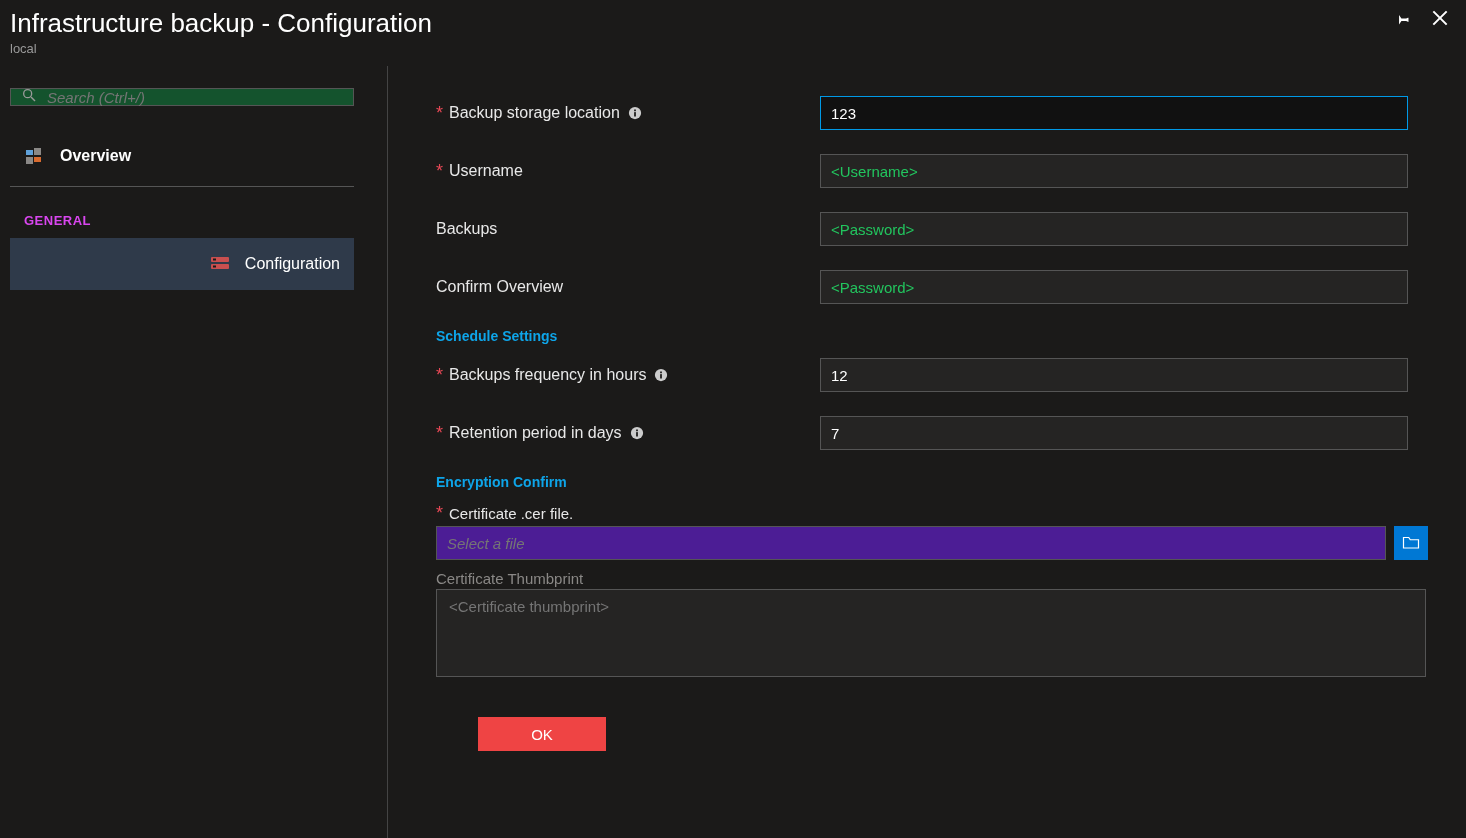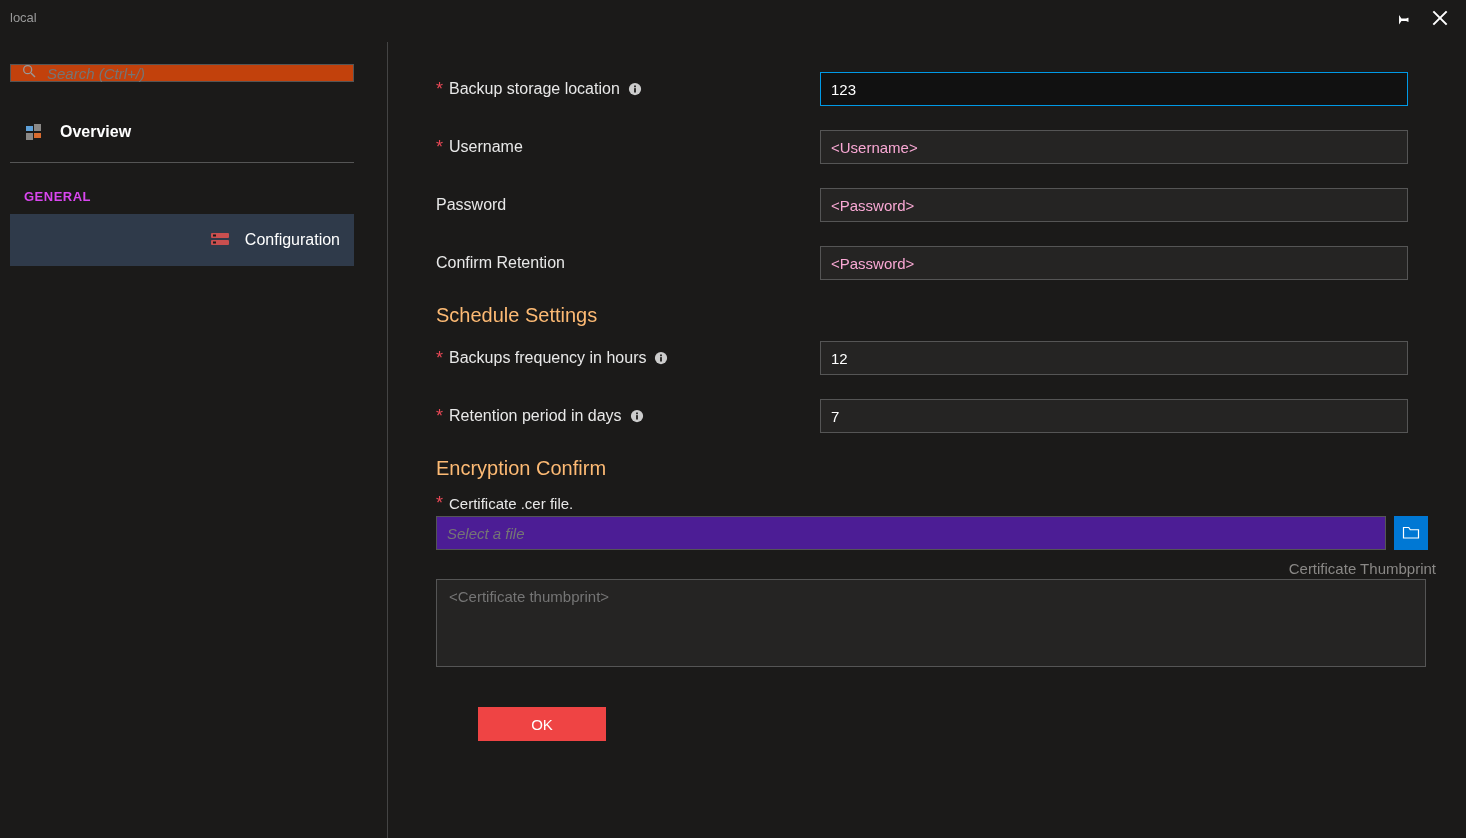--- a/index.html
+++ b/index.html
@@ -21,21 +21,21 @@
   .header-actions { display: flex; gap: 18px; align-items: center; padding-right: 6px; }
   .header-actions svg { width: 20px; height: 20px; fill: #fff; cursor: pointer; }
 
   
   .body { display: flex; flex: 1; border-top: 0; }
   .sidebar { width: 378px; flex: 0 0 378px; padding-top: 18px; border-right: 1px solid #444; }
   .content { flex: 1; padding: 30px 20px 20px 48px; overflow: auto; }
 
   
   .search-wrap { margin: 4px 12px 24px 0; }
-  .search { display: flex; align-items: center; width: 344px; height: 16px; border: 1px solid #555; background: #c2410c; padding: 8px 10px; }
+  .search { display: flex; align-items: center; width: 344px; height: 16px; border: 1px solid #555; background: #14532d; padding: 8px 10px; }
   .search svg { width: 16px; height: 16px; fill: #999; }
   .search input { flex: 1; background: transparent; border: none; outline: none; color: #ccc; font-style: italic; font-size: 15px; padding-left: 10px; }
 
   
   .nav-item { display: flex; align-items: center; height: 52px; padding: 0 14px; width: 344px; cursor: pointer; font-size: 16px; }
   .nav-item .icon { width: 22px; display: flex; justify-content: center; margin-right: 14px; }
   .nav-item .label { font-weight: 600; }
   .nav-sep { width: 344px; height: 1px; background: #555; margin: 4px 0 18px 0; }
   .nav-section { font-size: 13px; font-weight: 700; letter-spacing: 0.5px; color: #d946ef; padding: 8px 14px 10px 14px; }
   .nav-item.selected { background: #2f3a4a; justify-content: flex-end; }
@@ -47,45 +47,46 @@
   .row .lbl { width: 384px; display: flex; align-items: center; font-size: 16px; color: #e8e8e8; }
   .req { color: #e74856; margin-right: 6px; font-size: 18px; line-height: 1; }
   .info { display: inline-flex; margin-left: 8px; }
   .info svg { width: 14px; height: 14px; fill: #ccc; }
   .row .ctl { flex: 1; max-width: 588px; }
   .ctl input[type=text] {
     width: 100%; height: 34px; background: #252423; border: 1px solid #555;
     color: #fff; font-size: 15px; padding: 0 10px; outline: none;
   }
   .ctl input.focused { border-color: #0099e6; background: #111; }
-  .ctl input.ph { color: #f9a8d4; }
-
-  .section-h { font-size: 20px; font-weight: 400; margin: 12px 0 14px 0; color: #fdba74; }
+  .ctl input.ph { color: #22c55e; }
+
+  .section-h { font-size: 14px; font-weight: 700; margin: 12px 0 14px 0; color: #0ea5e9; }
 
   
   .cert-row { display: flex; align-items: center; margin-top: 4px; }
   .cert-input { flex: 1; height: 34px; background: #4c1d95; border: 1px solid #555; color: #999; font-style: italic; font-size: 15px; padding: 0 10px; outline: none; }
   .cert-btn { width: 34px; height: 34px; margin-left: 8px; background: #0078d4; border: none; display: flex; align-items: center; justify-content: center; cursor: pointer; }
   .cert-btn svg { width: 18px; height: 16px; fill: none; stroke: #fff; stroke-width: 1.6; }
 
-  .sub-lbl { font-size: 15px; color: #8a8886; margin-top: 10px; text-align: right; }
+  .sub-lbl { font-size: 15px; color: #8a8886; margin-top: 10px; }
   .thumb-box { width: 990px; max-width: calc(100% - 4px); height: 88px; background: #252423; border: 1px solid #555; color: #b4b4b4; font-size: 15px; padding: 8px 12px; margin-top: 2px; resize: none; outline: none; font-family: inherit; }
 
   .ok-btn { width: 128px; height: 34px; background: #ef4444; border: none; color: #fff; font-size: 15px; cursor: pointer; margin: 36px 0 0 42px; }
 
   
   .cert-label { display: flex; align-items: center; font-size: 15px; color: #e8e8e8; margin-top: 4px; }
 </style>
 </head>
 <body>
 
 <div class="root">
 
   <div class="header">
     <div class="header-titles">
+      <div class="header-title">Infrastructure backup - Configuration</div>
       <div class="header-sub">local</div>
     </div>
     <div class="header-actions">
       <span>
         <svg viewBox="0 0 24 24">
             <path d="M14 3l7 7-3 1-4 4 1 5-4-4-6 6 6-6-4-4 5 1 4-4 1-3-3-3z" transform="rotate(45 12 12)"></path>
           </svg>
       </span>
       <span>
         <svg viewBox="0 0 24 24">
@@ -161,29 +162,29 @@
         <div class="lbl">
           <span class="req">*</span>
           <span>Username</span>
         </div>
         <div class="ctl"><input type="text" class="ph" value="&lt;Username&gt;" style=""></div>
       </div>
 
       
       <div class="row">
         <div class="lbl">
-          <span>Password</span>
+          <span>Backups</span>
         </div>
         <div class="ctl"><input type="text" class="ph" value="&lt;Password&gt;" style=""></div>
       </div>
 
       
       <div class="row">
         <div class="lbl">
-          <span>Confirm Retention</span>
+          <span>Confirm Overview</span>
         </div>
         <div class="ctl"><input type="text" class="ph" value="&lt;Password&gt;" style=""></div>
       </div>
 
       
       <div class="section-h">Schedule Settings</div>
 
       <div class="row">
         <div class="lbl">
           <span class="req">*</span>

